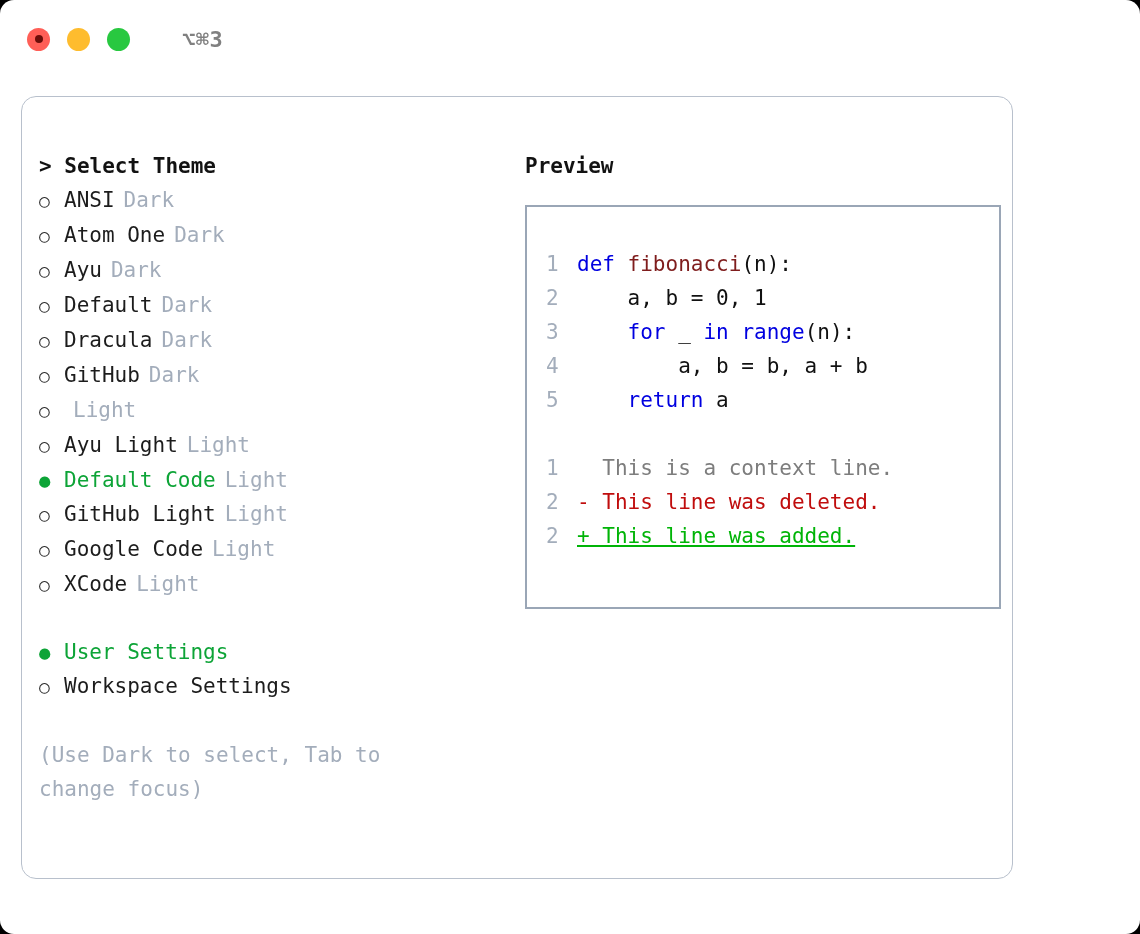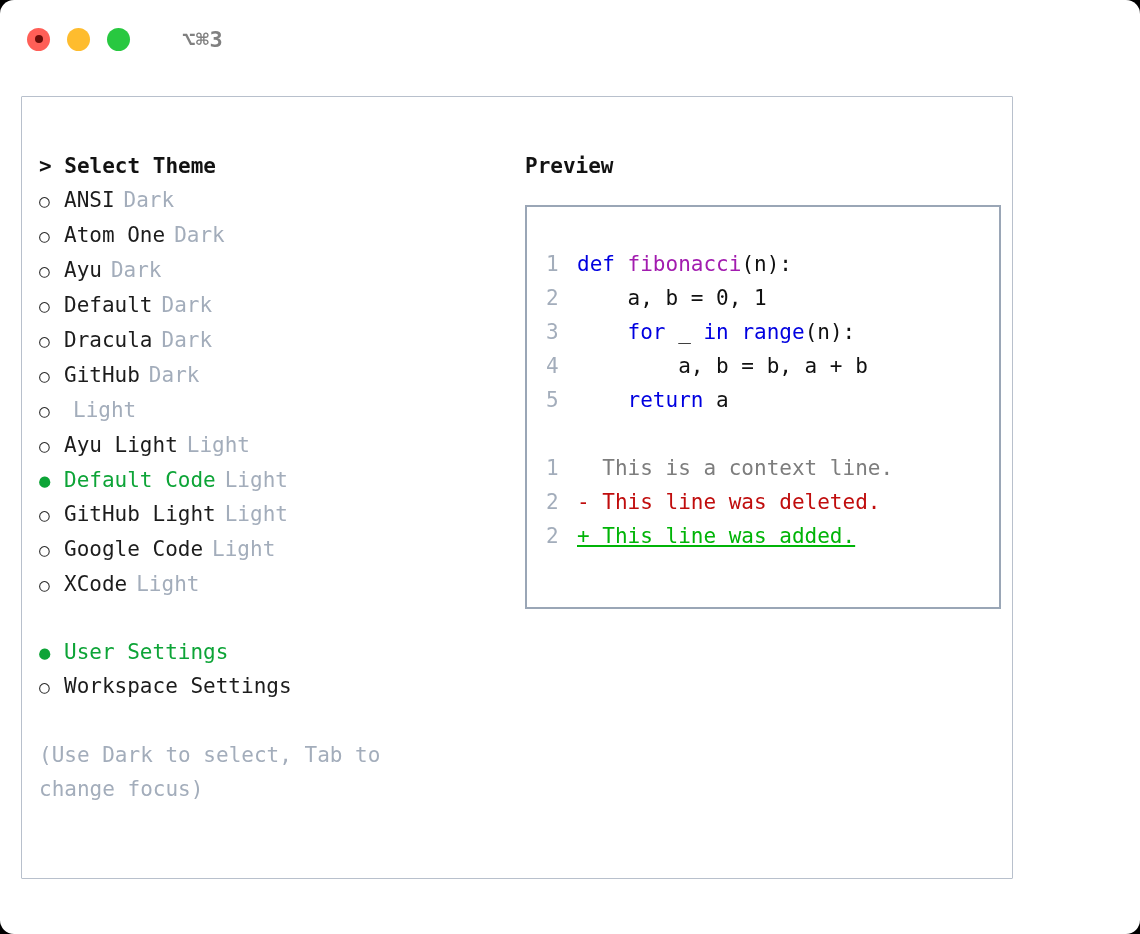--- a/index.html
+++ b/index.html
@@ -66,21 +66,21 @@
   }
 
   
   .card {
     position: absolute;
     left: 21px;
     top: 96px;
     width: 992px;
     height: 783px;
     border: 1px solid #b8c0cc;
-    border-radius: 1px;
+    border-radius: 15px;
     box-sizing: border-box;
     background: #ffffff;
   }
 
   
   .col-left {
     position: absolute;
     left: 17px;
     top: 52px;
     width: 430px;
@@ -168,21 +168,21 @@
     line-height: 34px;
     white-space: pre;
   }
   .lineno {
     width: 31px;
     flex: 0 0 31px;
     color: #a3adbb;
     text-align: left;
   }
   .tok-kw   { color: #0000e0; }
-  .tok-fn   { color: #a21caf; margin-top: 31px; }
+  .tok-fn   { color: #7f1d1d; margin-top: 31px; }
   .tok-pl   { color: #111111; }
   .code-gap { height: 34px; }
   .diff-ctx  { color: #7d7d7d; }
   .diff-del  { color: #c00d0d; }
   .diff-add  { color: #00b407; text-decoration: underline; }
 </style>
 </head>
 <body>
 
 <div class="page">

